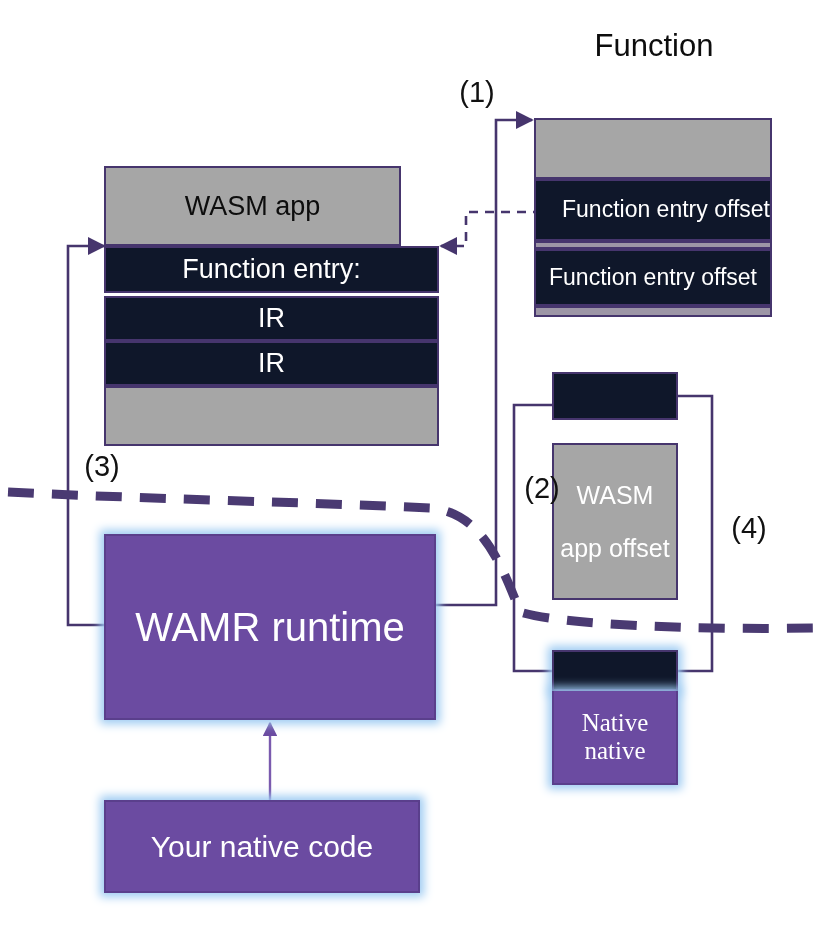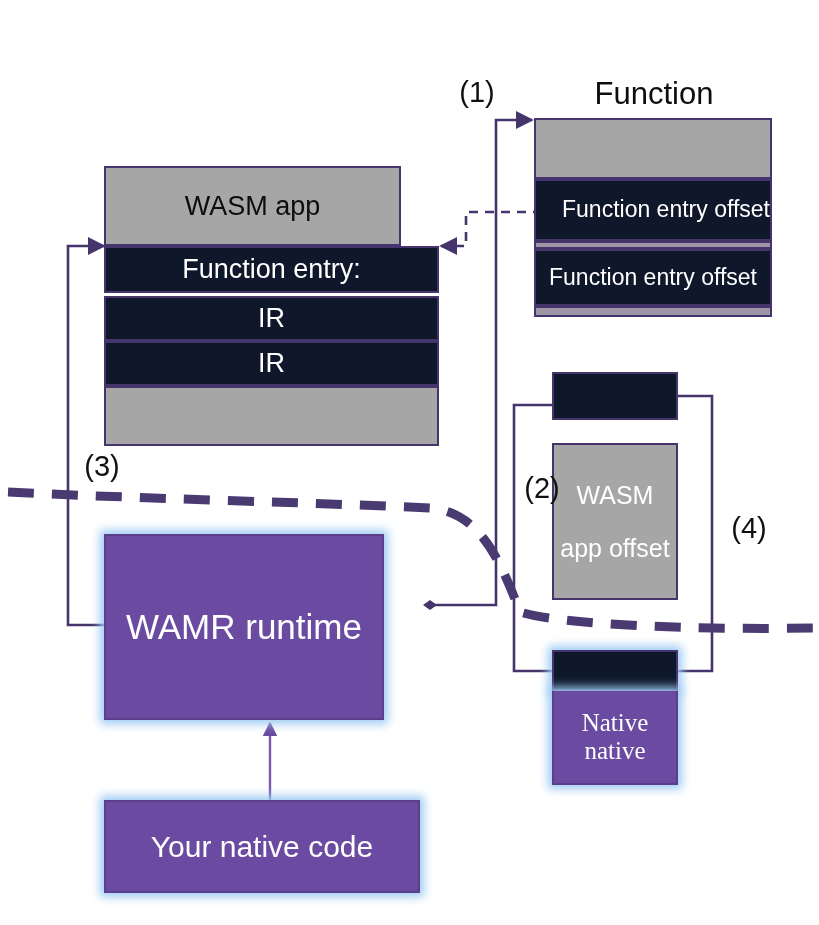--- a/index.html
+++ b/index.html
@@ -108,21 +108,21 @@
 
     <g>
       <path d="M 270 800 L 270 723" fill="none" stroke="#7a5aae" stroke-width="2.4" marker-end="url(#arrowSolidSm)"></path>
     </g>
 
     <g>
       <path d="M 8 492 C 120 498, 330 503, 430 508 C 480 512, 500 560, 520 612 C 560 625, 700 630, 815 628" fill="none" stroke="#4a3a72" stroke-width="9" stroke-dasharray="26 18" stroke-linecap="butt"></path>
     </g>
   </svg>
 
-  <div class="plain-text title" style="left:534px; top:28px; width:240px;margin-top:48px;">
+  <div class="plain-text title" style="left:534px; top:28px; width:240px;">
     <div>Function</div>
   </div>
 
   <div class="box band-gray" style="left:534px; top:118px; width:238px; height:61px;"></div>
 
   <div class="box band-cyan" style="left:534px; top:179px; width:238px; height:62px; font-size:23px; padding-left:26px;">
     <span>Function entry offset</span>
   </div>
 
   <div class="box band-gray-thin" style="left:534px; top:241px; width:238px; height:8px;"></div>
@@ -156,21 +156,21 @@
     <span>WASM</span>
     <span>app offset</span>
   </div>
 
   <div class="box band-cyan" style="left:552px; top:650px; width:126px; height:41px; box-shadow:0 0 9px 4px #9ecbf2;"></div>
   <div class="box purple-box" style="left:552px; top:691px; width:126px; height:94px; font-size:25px; flex-direction:column; border-top:none;font-family:Liberation Serif, serif;">
     <span>Native</span>
     <span>native</span>
   </div>
 
-  <div class="box purple-box" style="left:104px; top:534px; width:280px; height:186px; font-size:35px;">
+  <div class="box purple-box" style="left:104px; top:534px; width:332px; height:186px; font-size:40px;">
     <span>WAMR runtime</span>
   </div>
 
   <div class="box purple-box" style="left:104px; top:800px; width:316px; height:93px; font-size:30px;">
     <span>Your native code</span>
   </div>
 
   <div class="plain-text step-label" style="left:447px; top:76px; width:60px;">
     <span>(1)</span>
   </div>

